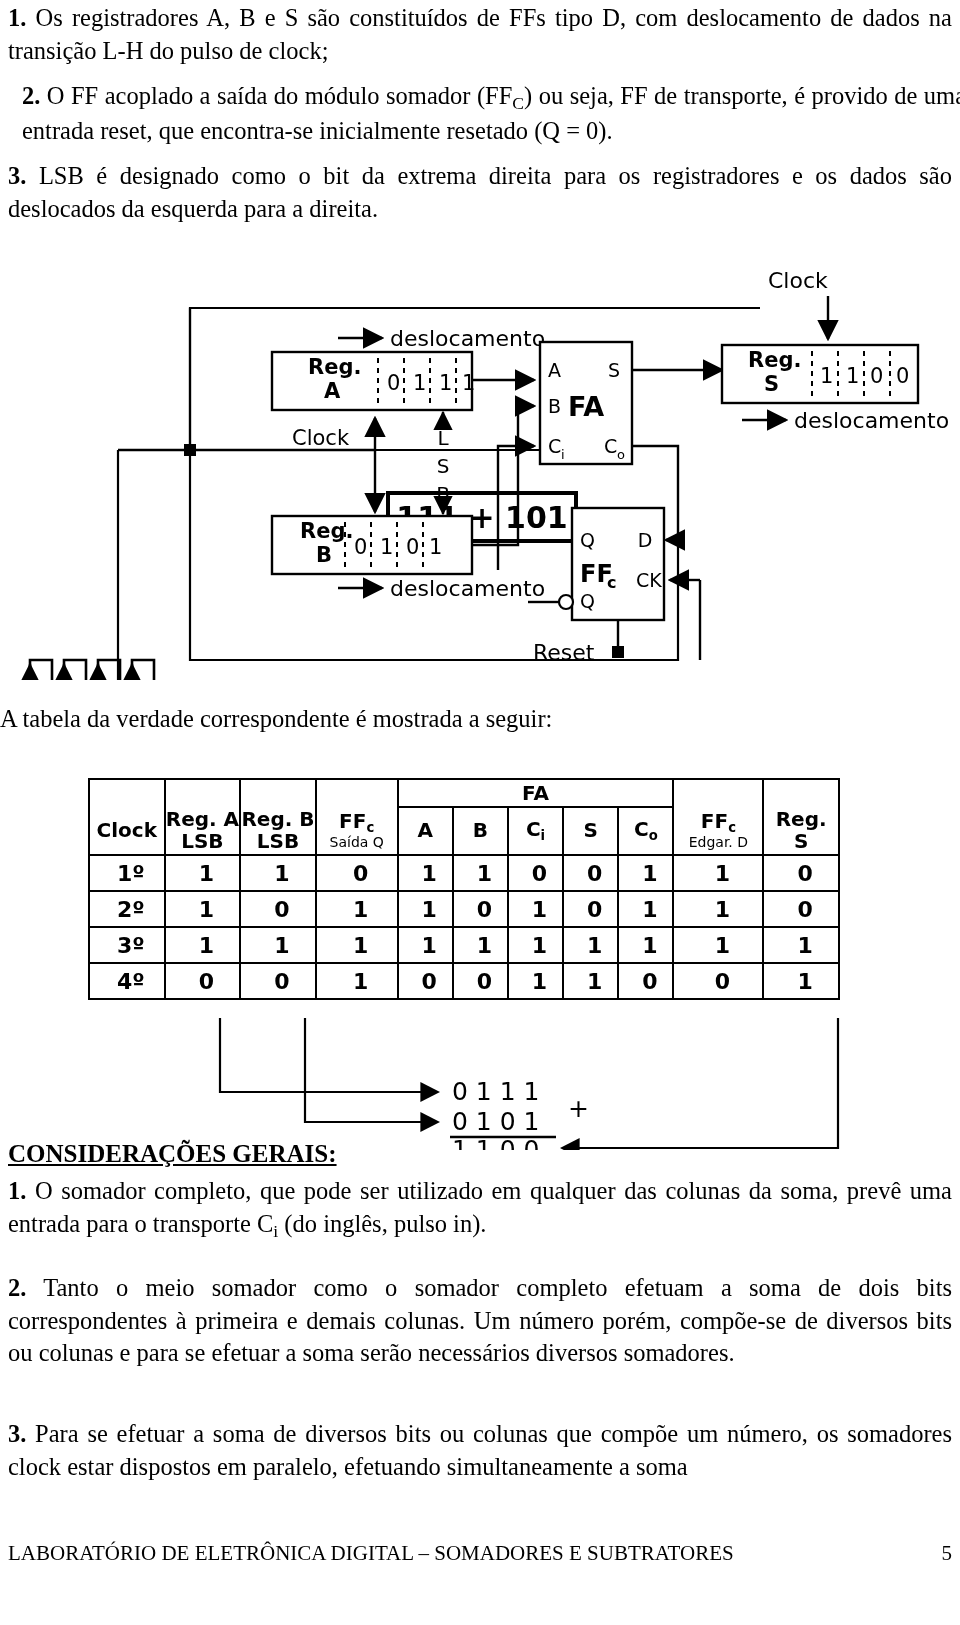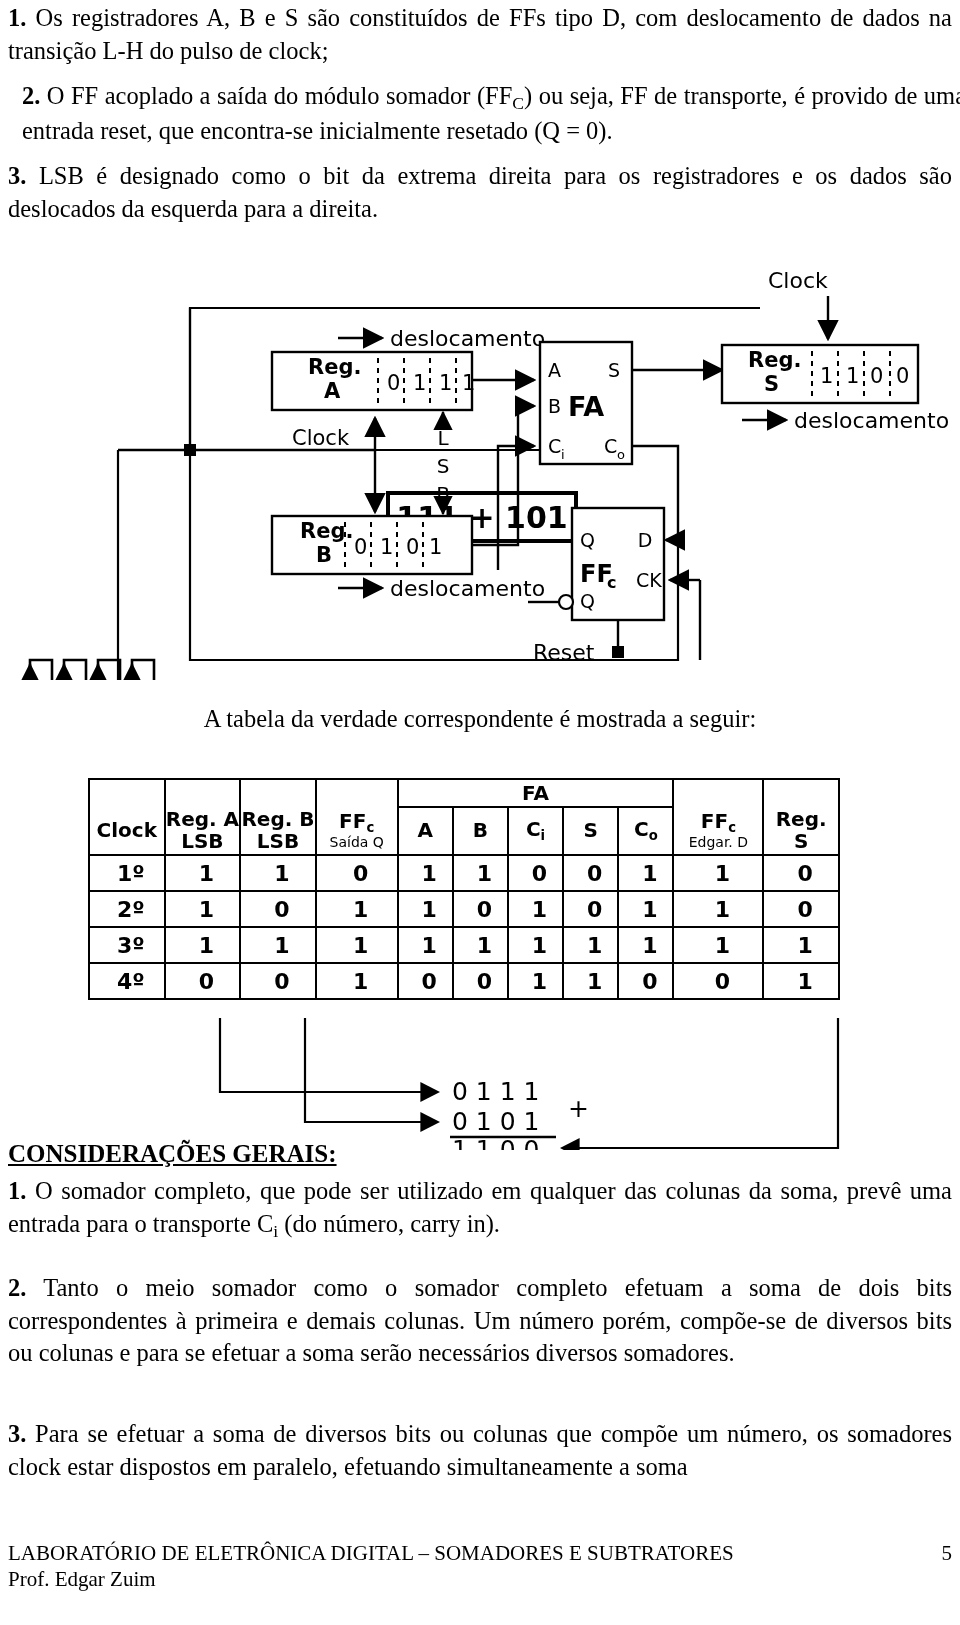--- a/index.html
+++ b/index.html
@@ -41,21 +41,21 @@
     height: 440px;
   }
   #circuit-figure svg { display: block; }
 
   
   #table-caption {
     position: absolute;
     left: 0;
     top: 705px;
     width: 960px;
-    text-align: center;
+    text-align: left;
     font-size: 24.5px;
   }
 
   
   #truth-table-wrap {
     position: absolute;
     left: 88px;
     top: 778px;
     width: 752px;
   }
@@ -461,30 +461,29 @@
   <text x="452" y="130" font-family="'DejaVu Sans',sans-serif" font-size="25" fill="#000">0 1 0 1</text>
   <text x="568" y="117" font-family="'DejaVu Sans',sans-serif" font-size="25" fill="#000">+</text>
   <line x1="450" y1="137" x2="556" y2="137" stroke="#000" stroke-width="2.4"></line>
   <text x="452" y="158" font-family="'DejaVu Sans',sans-serif" font-size="25" fill="#000">1 1 0 0</text>
 </svg>
 </div>
 
 <div id="consider-heading">CONSIDERAÇÕES GERAIS:</div>
 
 <div class="prose" id="cons-1">
-  <b>1.</b><span> O somador completo, que pode ser utilizado em qualquer das colunas da soma, prevê uma entrada para o transporte C</span><span class="sub">i</span><span> (do número, carry in).</span>
+  <b>1.</b><span> O somador completo, que pode ser utilizado em qualquer das colunas da soma, prevê uma entrada para o transporte C</span><span class="sub">i</span><span> (do inglês, pulso in).</span>
 </div>
 
 <div class="prose" id="cons-2">
   <b>2.</b><span> Tanto o meio somador como o somador completo efetuam a soma de dois bits correspondentes à primeira e demais colunas. Um número porém, compõe-se de diversos bits ou colunas e para se efetuar a soma serão necessários diversos somadores.</span>
 </div>
 
 <div class="prose" id="cons-3">
   <b>3.</b><span> Para se efetuar a soma de diversos bits ou colunas que compõe um número, os somadores clock estar dispostos em paralelo, efetuando simultaneamente a soma</span>
 </div>
 
 <div id="footer">
   <div class="line1">
     <span>LABORATÓRIO DE ELETRÔNICA DIGITAL – SOMADORES E SUBTRATORES</span>
     <span>5</span>
   </div>
-  <div>Prof. Edgar Zuim</div>
 </div>
 
 </body></html>

